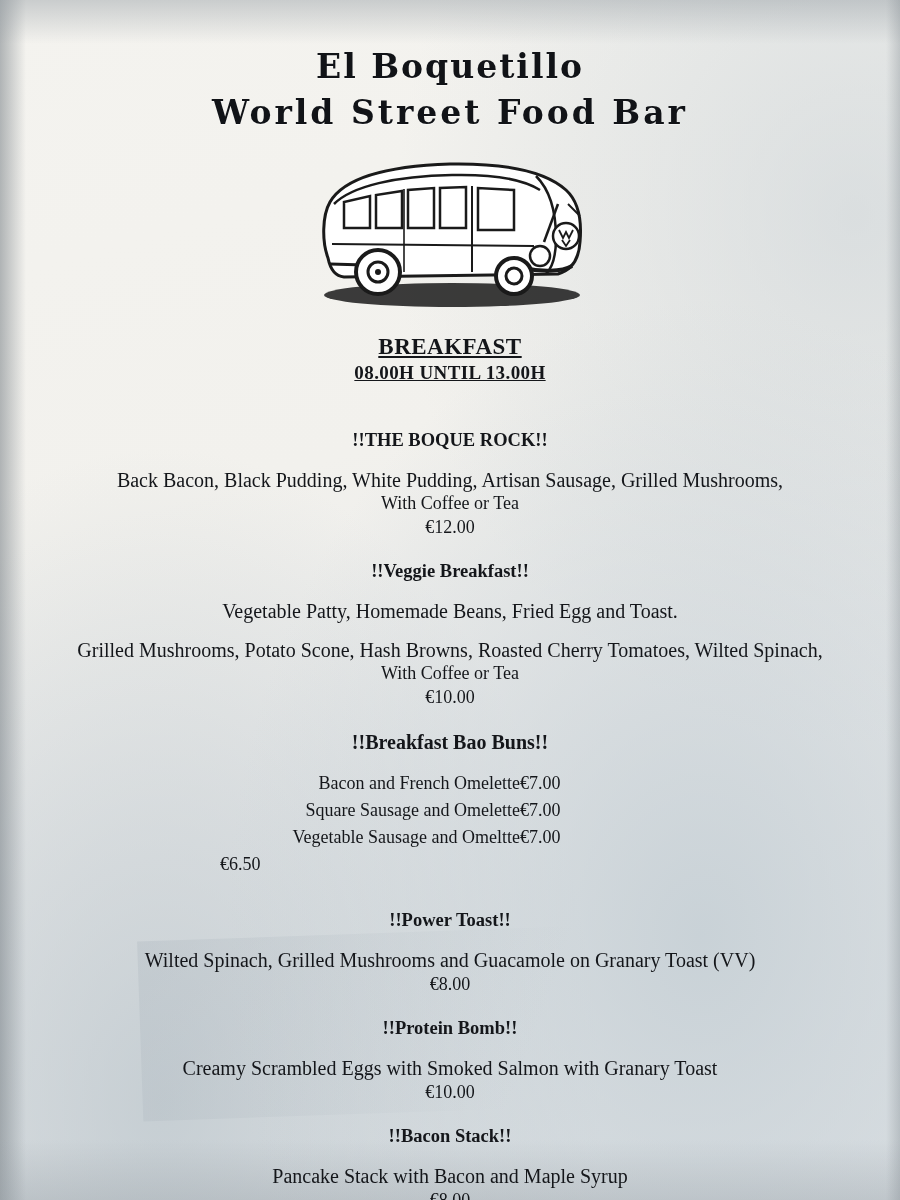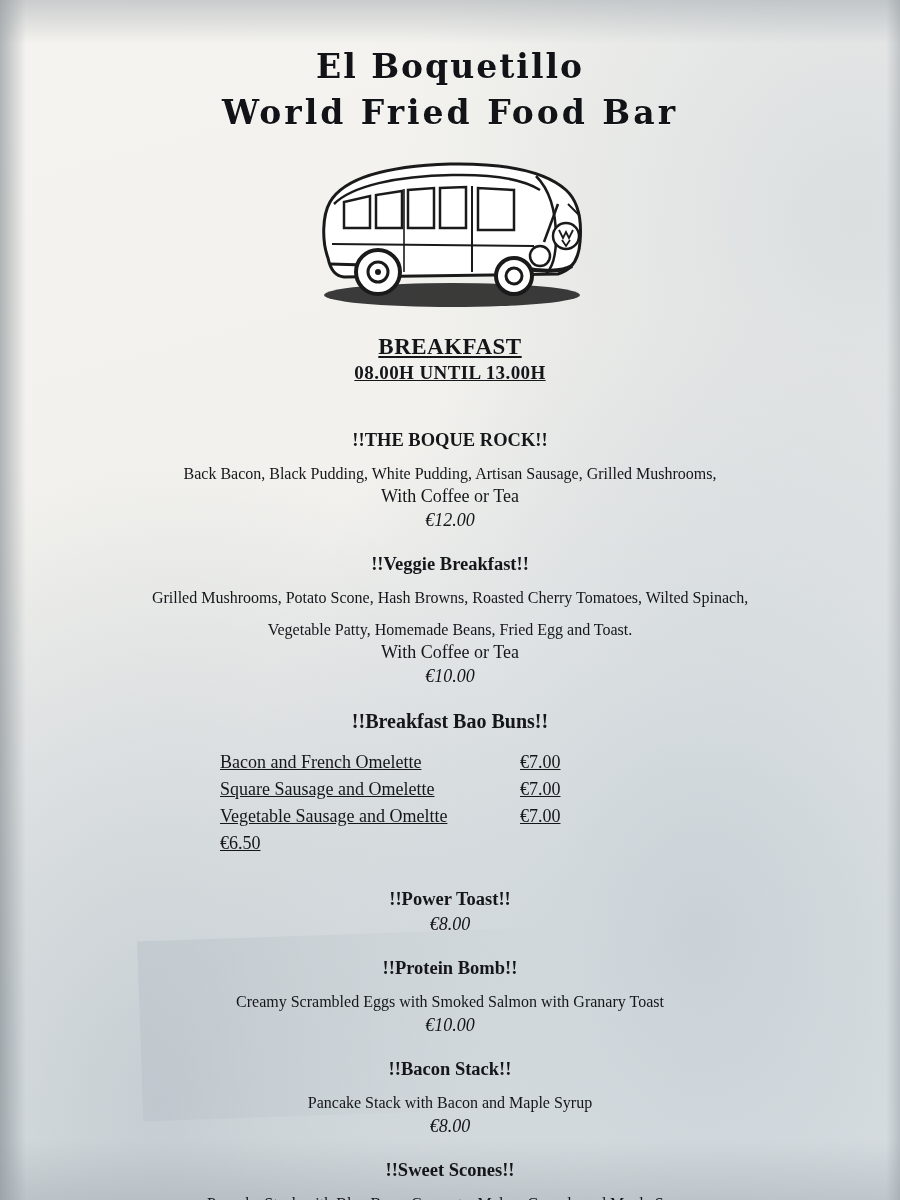--- a/index.html
+++ b/index.html
@@ -118,46 +118,44 @@
   }
   .item {
     margin-bottom: 20px;
   }
   .item-name {
     font-size: 18.5px;
     font-weight: bold;
     line-height: 25px;
   }
   .item-desc {
-    font-size: 16px;
+    font-size: 20px;
     line-height: 23px;
-    margin-top: 9px;
+    margin-top: 16px;
   }
   .item-note {
     font-size: 18px;
     line-height: 23px;
     text-align: center;
   }
   .item-price {
     font-size: 18px;
     line-height: 24px;
-    font-style: italic;
   }
 
   .baobuns-head {
     font-size: 20px;
     font-weight: bold;
     margin-top: 22px;
     margin-bottom: 16px;
   }
   .price-list {
     width: 460px;
     margin: 0 auto;
-    text-align: left;
-    text-decoration: underline;
+    text-align: right;
   }
   .price-row {
     display: flex;
     font-size: 18px;
     line-height: 27px;
   }
   .price-row .pl-name { flex: 0 0 300px; }
   .price-row .pl-price { flex: 0 0 auto; }
 </style>
 </head>
@@ -165,21 +163,21 @@
 
 <div id="page">
   <div class="sheen top"></div>
   <div class="sheen diag"></div>
   <div class="sheen bottomfold"></div>
 
   <div class="content">
 
     <div class="title-block">
       <div class="shop-title">El Boquetillo</div>
-      <div class="shop-sub">World Fried Food Bar</div>
+      <div class="shop-sub">World Street Food Bar</div>
     </div>
 
     <div class="van-wrap">
       <svg width="300" height="170" viewBox="0 0 300 170" xmlns="http://www.w3.org/2000/svg">
 
         <ellipse cx="152" cy="149" rx="128" ry="12" fill="#1a1a1a" opacity="0.85"></ellipse>
 
         <path d="M28 112 C22 96 22 70 30 56 C44 32 86 20 150 18 C206 17 246 26 266 44 C278 55 282 74 280 96 C279 112 272 124 258 128 L44 131 C34 130 30 122 28 112 Z" fill="#ffffff" stroke="#1a1a1a" stroke-width="3"></path>
 
         <path d="M236 30 C250 44 256 66 256 92 C256 110 252 122 246 128" fill="none" stroke="#1a1a1a" stroke-width="2.5"></path>
@@ -224,22 +222,22 @@
 
       <div class="item">
         <div class="item-name">!!THE BOQUE ROCK!!</div>
         <div class="item-desc">Back Bacon, Black Pudding, White Pudding, Artisan Sausage, Grilled Mushrooms,</div>
         <div class="item-note">With Coffee or Tea</div>
         <div class="item-price">€12.00</div>
       </div>
 
       <div class="item">
         <div class="item-name">!!Veggie Breakfast!!</div>
+        <div class="item-desc">Vegetable Patty, Homemade Beans, Fried Egg and Toast.</div>
         <div class="item-desc">Grilled Mushrooms, Potato Scone, Hash Browns, Roasted Cherry Tomatoes, Wilted Spinach,</div>
-        <div class="item-desc">Vegetable Patty, Homemade Beans, Fried Egg and Toast.</div>
         <div class="item-note">With Coffee or Tea</div>
         <div class="item-price">€10.00</div>
       </div>
 
     </div>
 
     <div class="baobuns-head">!!Breakfast Bao Buns!!</div>
 
     <div class="price-list">
       <div class="price-row">
@@ -256,20 +254,21 @@
       </div>
       <div class="price-row">
         <span class="pl-price">€6.50</span>
       </div>
     </div>
 
     <div class="items" style="margin-top:30px;">
 
       <div class="item">
         <div class="item-name">!!Power Toast!!</div>
+        <div class="item-desc">Wilted Spinach, Grilled Mushrooms and Guacamole on Granary Toast (VV)</div>
         <div class="item-price">€8.00</div>
       </div>
 
       <div class="item">
         <div class="item-name">!!Protein Bomb!!</div>
         <div class="item-desc">Creamy Scrambled Eggs with Smoked Salmon with Granary Toast</div>
         <div class="item-price">€10.00</div>
       </div>
 
       <div class="item">

